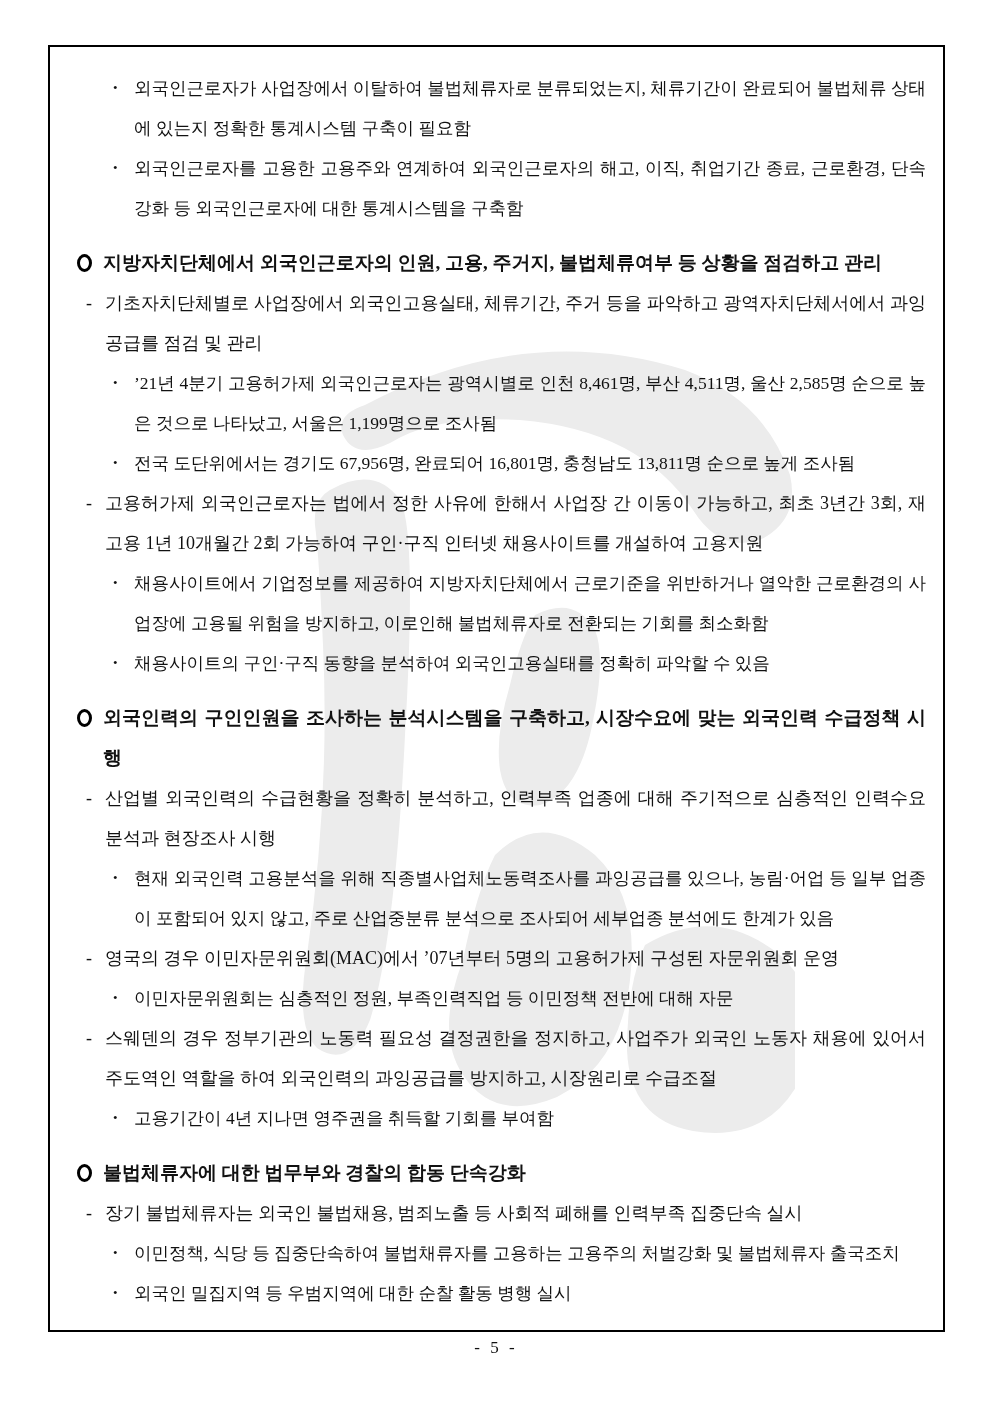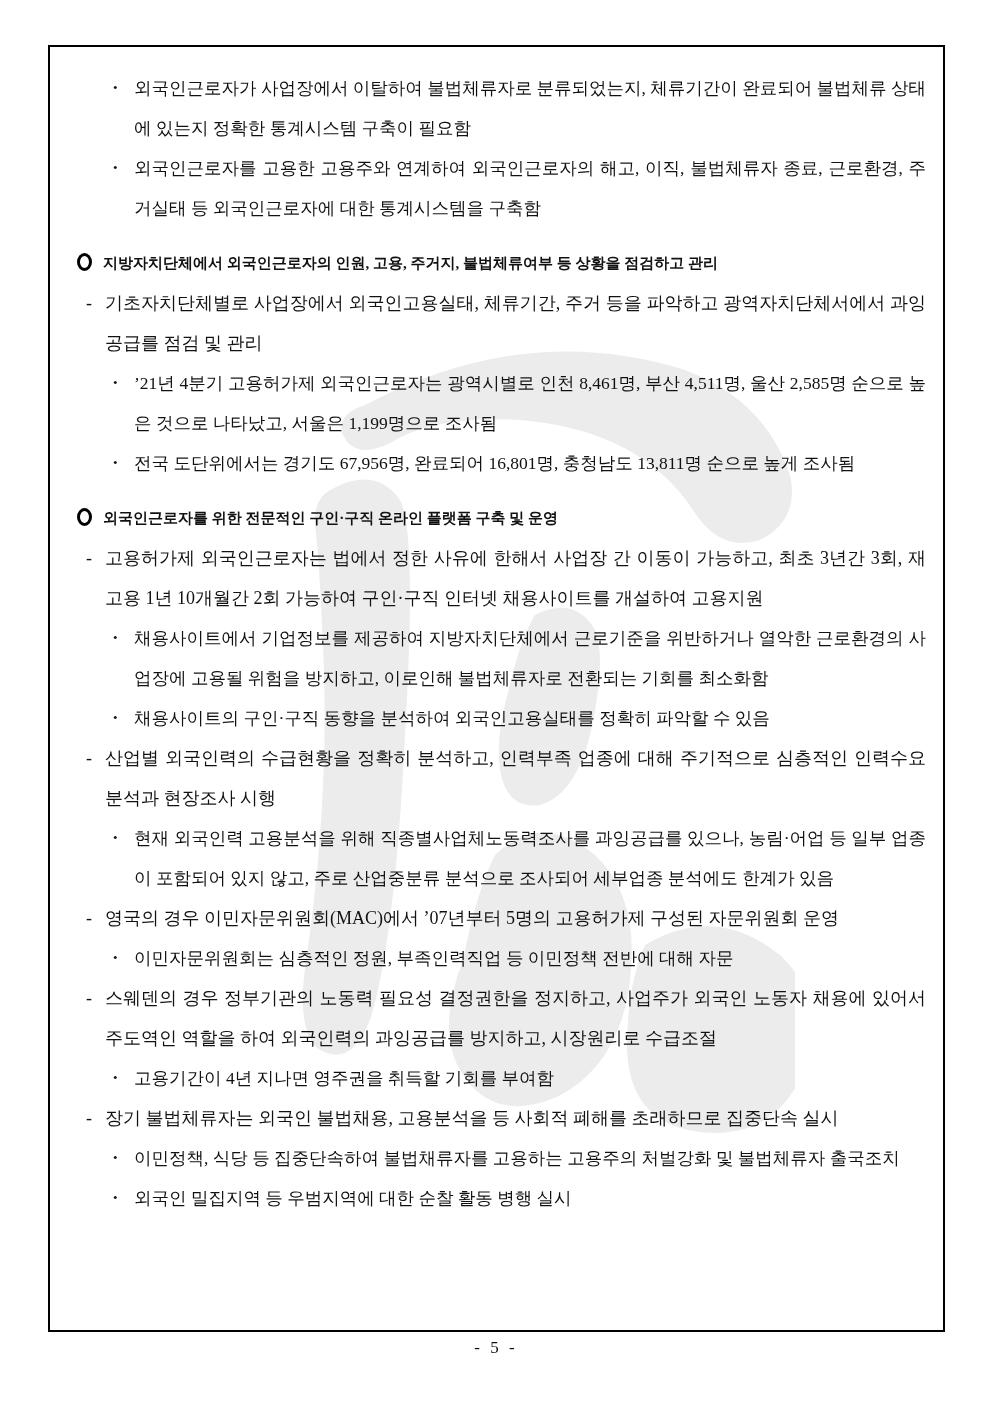--- a/index.html
+++ b/index.html
@@ -41,21 +41,21 @@
     white-space:pre;
   }
   .block .text {
     flex:1 1 auto;
     text-align:justify;
     word-break:break-all;
     font-family:Liberation Serif, serif;
   }
 
   
-  .lv-head { font-weight:bold; font-size:15px; margin-top:15px; }
+  .lv-head { font-weight:bold; font-size:19px; margin-top:15px; }
   .lv-head .marker { width:26px; position:relative; }
   .lv-head .marker .ring {
     display:inline-block;
     width:15px; height:18px;
     border:3px solid #000;
     border-radius:50%;
     vertical-align:-3px;
   }
 
   
@@ -90,53 +90,53 @@
 </svg>
 
 <div class="frame">
   <div class="blocks" id="blocks">
       <div class="block lv-dot">
     <span class="marker">•</span>
     <span class="text">외국인근로자가 사업장에서 이탈하여 불법체류자로 분류되었는지, 체류기간이 완료되어 불법체류 상태에 있는지 정확한 통계시스템 구축이 필요함</span>
   </div>
       <div class="block lv-dot">
     <span class="marker">•</span>
-    <span class="text">외국인근로자를 고용한 고용주와 연계하여 외국인근로자의 해고, 이직, 불법체류자 종료, 근로환경, 주거실태 등 외국인근로자에 대한 통계시스템을 구축함</span>
+    <span class="text">외국인근로자를 고용한 고용주와 연계하여 외국인근로자의 해고, 이직, 취업기간 종료, 근로환경, 단속강화 등 외국인근로자에 대한 통계시스템을 구축함</span>
   </div>
       <div class="block lv-head">
     <span class="marker"><i class="ring" title="❍"></i></span>
     <span class="text">지방자치단체에서 외국인근로자의 인원, 고용, 주거지, 불법체류여부 등 상황을 점검하고 관리</span>
   </div>
       <div class="block lv-dash">
     <span class="marker">-</span>
     <span class="text">기초자치단체별로 사업장에서 외국인고용실태, 체류기간, 주거 등을 파악하고 광역자치단체서에서 과잉공급를 점검 및 관리</span>
   </div>
       <div class="block lv-dot">
     <span class="marker">•</span>
     <span class="text">’21년 4분기 고용허가제 외국인근로자는 광역시별로 인천 8,461명, 부산 4,511명, 울산 2,585명 순으로 높은 것으로 나타났고, 서울은 1,199명으로 조사됨</span>
   </div>
       <div class="block lv-dot">
     <span class="marker">•</span>
     <span class="text">전국 도단위에서는 경기도 67,956명, 완료되어 16,801명, 충청남도 13,811명 순으로 높게 조사됨</span>
   </div>
-      <div class="block lv-head">
-    <span class="marker"><i class="ring" title="❍"></i></span>
-    <span class="text">외국인근로자를 위한 전문적인 구인·구직 온라인 플랫폼 구축 및 운영</span>
-  </div>
       <div class="block lv-dash">
     <span class="marker">-</span>
     <span class="text">고용허가제 외국인근로자는 법에서 정한 사유에 한해서 사업장 간 이동이 가능하고, 최초 3년간 3회, 재고용 1년 10개월간 2회 가능하여 구인·구직 인터넷 채용사이트를 개설하여 고용지원</span>
   </div>
       <div class="block lv-dot">
     <span class="marker">•</span>
     <span class="text">채용사이트에서 기업정보를 제공하여 지방자치단체에서 근로기준을 위반하거나 열악한 근로환경의 사업장에 고용될 위험을 방지하고, 이로인해 불법체류자로 전환되는 기회를 최소화함</span>
   </div>
       <div class="block lv-dot">
     <span class="marker">•</span>
     <span class="text">채용사이트의 구인·구직 동향을 분석하여 외국인고용실태를 정확히 파악할 수 있음</span>
+  </div>
+      <div class="block lv-head">
+    <span class="marker"><i class="ring" title="❍"></i></span>
+    <span class="text">외국인력의 구인인원을 조사하는 분석시스템을 구축하고, 시장수요에 맞는 외국인력 수급정책 시행</span>
   </div>
       <div class="block lv-dash">
     <span class="marker">-</span>
     <span class="text">산업별 외국인력의 수급현황을 정확히 분석하고, 인력부족 업종에 대해 주기적으로 심층적인 인력수요 분석과 현장조사 시행</span>
   </div>
       <div class="block lv-dot">
     <span class="marker">•</span>
     <span class="text">현재 외국인력 고용분석을 위해 직종별사업체노동력조사를 과잉공급를 있으나, 농림·어업 등 일부 업종이 포함되어 있지 않고, 주로 산업중분류 분석으로 조사되어 세부업종 분석에도 한계가 있음</span>
   </div>
       <div class="block lv-dash">
@@ -148,23 +148,27 @@
     <span class="text">이민자문위원회는 심층적인 정원, 부족인력직업 등 이민정책 전반에 대해 자문</span>
   </div>
       <div class="block lv-dash">
     <span class="marker">-</span>
     <span class="text">스웨덴의 경우 정부기관의 노동력 필요성 결정권한을 정지하고, 사업주가 외국인 노동자 채용에 있어서 주도역인 역할을 하여 외국인력의 과잉공급를 방지하고, 시장원리로 수급조절</span>
   </div>
       <div class="block lv-dot">
     <span class="marker">•</span>
     <span class="text">고용기간이 4년 지나면 영주권을 취득할 기회를 부여함</span>
   </div>
+      <div class="block lv-head">
+    <span class="marker"><i class="ring" title="❍"></i></span>
+    <span class="text">불법체류자에 대한 법무부와 경찰의 합동 단속강화</span>
+  </div>
       <div class="block lv-dash">
     <span class="marker">-</span>
-    <span class="text">장기 불법체류자는 외국인 불법채용, 고용분석을 등 사회적 폐해를 초래하므로 집중단속 실시</span>
+    <span class="text">장기 불법체류자는 외국인 불법채용, 범죄노출 등 사회적 폐해를 인력부족 집중단속 실시</span>
   </div>
       <div class="block lv-dot">
     <span class="marker">•</span>
     <span class="text">이민정책, 식당 등 집중단속하여 불법채류자를 고용하는 고용주의 처벌강화 및 불법체류자 출국조치</span>
   </div>
       <div class="block lv-dot">
     <span class="marker">•</span>
     <span class="text">외국인 밀집지역 등 우범지역에 대한 순찰 활동 병행 실시</span>
   </div>
     </div>

